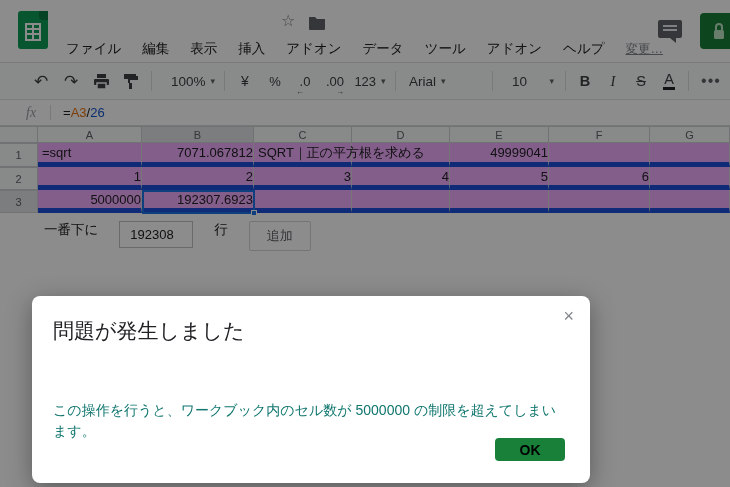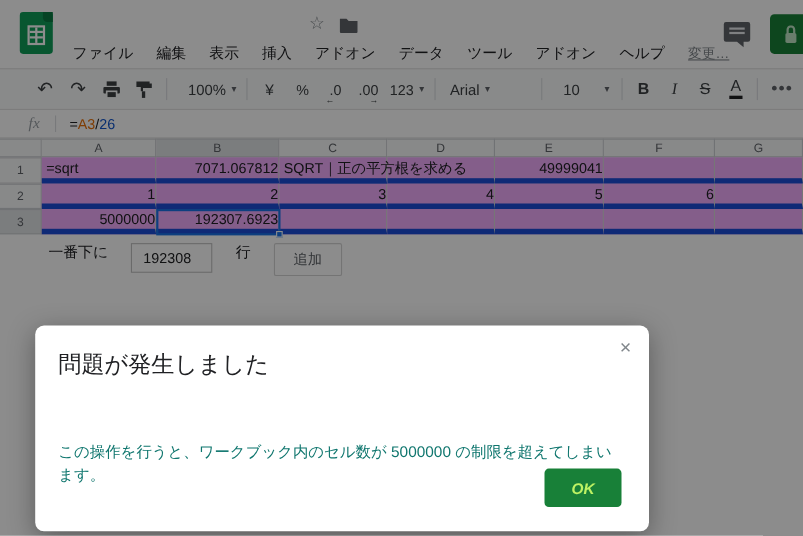--- a/index.html
+++ b/index.html
@@ -67,21 +67,21 @@
   .ctl-label { font-size:13.5px; color:#202124; }
   .row-input { width:74px; height:27px; border:1px solid #c2c2c2; font-size:13px; padding:0 10px; color:#202124; font-family:inherit; background:#fff; }
   .add-btn { width:62px; height:30px; background:#fff; border:1px solid #d4d4d4; border-radius:2px; font-size:13px; color:#5f6368; font-family:inherit; }
 
   
   .overlay { position:absolute; inset:0; background:rgba(0,0,0,0.45); z-index:10; }
   .dialog { position:absolute; left:32px; top:296px; width:558px; height:187px; background:#fff; border-radius:8px; z-index:20; box-shadow:0 6px 24px rgba(0,0,0,0.35); }
   .dlg-title { position:absolute; left:21px; top:21px; font-size:21px; color:#202124; }
   .dlg-close { position:absolute; right:16px; top:11px; font-size:18px; color:#80868b; cursor:pointer; line-height:1; }
   .dlg-msg { position:absolute; left:21px; top:64px; width:516px; font-size:14px; line-height:21px; color:#0f766e;margin-top:40px; }
-  .dlg-ok { position:absolute; right:25px; bottom:22px; width:70px; height:35px; background:#188038; border:none; border-radius:4px; color:#bef264; font-size:14px; font-weight:bold; font-family:inherit; cursor:pointer;font-style:italic; }
+  .dlg-ok { position:absolute; right:25px; bottom:22px; width:70px; height:23px; background:#188038; border:none; border-radius:4px; color:#000000; font-size:14px; font-weight:bold; font-family:inherit; cursor:pointer; }
 </style>
 </head>
 <body>
 
 <div class="topbar">
   <div class="logo">
     <div class="fold"></div>
     <div class="table">
       <div class="h1"></div>
         <div class="h2"></div>

